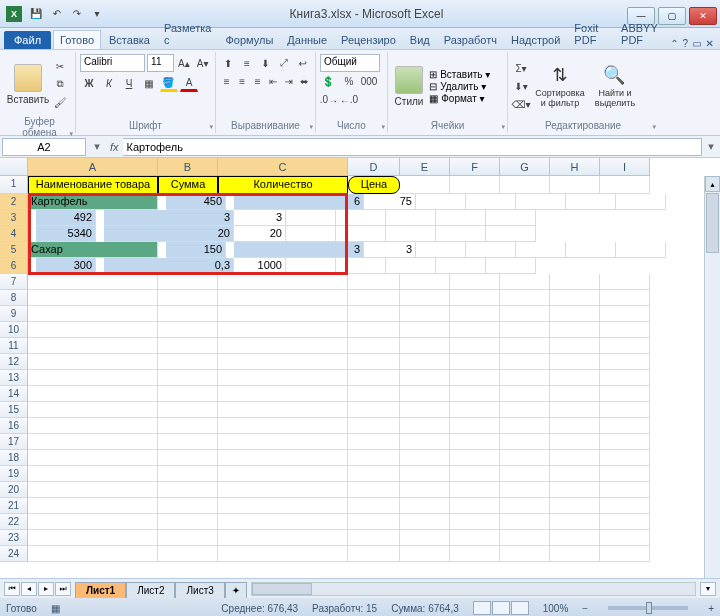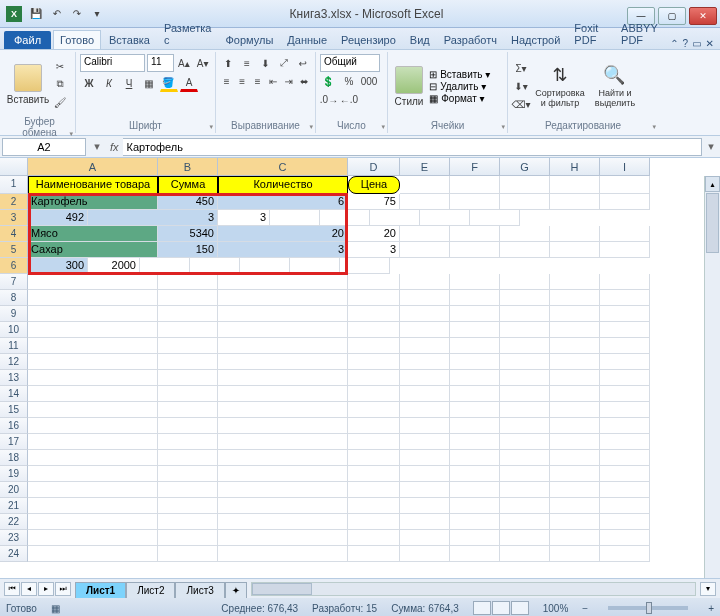--- a/index.html
+++ b/index.html
@@ -51,30 +51,30 @@
 .ch { border-right: 1px solid #b8c5d6; text-align: center; font-size: 11px; color: #3a556f; line-height: 18px; }
 .ch.sel { background: #f7d793; }
 .row-headers { position: absolute; top: 18px; left: 0; width: 28px; }
 .rh { height: 16px; border-bottom: 1px solid #d0d7e1; border-right: 1px solid #b8c5d6; background: linear-gradient(#f7f9fc,#e9eef6); text-align: center; font-size: 10px; color: #3a556f; line-height: 16px; }
 .rh.sel { background: #f7d793; }
 .cells { position: absolute; top: 18px; left: 28px; }
 .cell-row { display: flex; height: 16px; }
 .cell { border-right: 1px solid #d6dce4; border-bottom: 1px solid #d6dce4; padding: 0 3px; font-size: 11px; line-height: 15px; overflow: hidden; white-space: nowrap; }
 .hdr-cell { background: #ffff00; border: 1px solid #000; text-align: center; font-size: 11px; }
 .sel-a { background: #5da884; color: #000; }
-.sel-bc { background: #c1d7ee; }
+.sel-bc { background: #c1d7ee; margin-left: 8px; }
 .num { text-align: right; }
 .highlight-box { position: absolute; border: 3px solid #d22; pointer-events: none; }
 
 
 .sheet-bar { height: 20px; background: #e8eef6; border-top: 1px solid #b7cce2; display: flex; align-items: center; font-size: 10px; }
 .sheet-nav { display: flex; padding: 0 4px; gap: 1px; }
 .sheet-nav-btn { width: 16px; height: 14px; border: 1px solid #abc; background: #f5f9fd; display: flex; align-items: center; justify-content: center; font-size: 8px; }
 .sheet-tab { padding: 2px 10px; border: 1px solid #9ab; border-bottom: none; margin-top: 2px; background: #dce6f1; }
-.sheet-tab.active { background: #7dd3fc; font-weight: bold; }
+.sheet-tab.active { background: #fdba74; font-weight: bold; }
 .hscroll { flex: 1; margin: 0 4px; height: 14px; background: #e0e7f0; border: 1px solid #bcc; position: relative; }
 .hscroll-thumb { position: absolute; left: 0; width: 60px; height: 100%; background: #cfd8e5; border: 1px solid #abc; }
 
 
 .status-bar { height: 20px; background: linear-gradient(#dbe5f1,#c9d8eb); display: flex; align-items: center; font-size: 10px; color: #3a556f; padding: 0 6px; gap: 14px; }
 .status-bar .spacer { flex: 1; }
 .view-btns { display: flex; gap: 1px; }
 .view-btn { width: 18px; height: 14px; border: 1px solid #9ab; background: #eef4fb; }
 .zoom-slider { width: 80px; height: 4px; background: #a9bdd4; position: relative; margin: 0 6px; }
 .zoom-thumb { position: absolute; left: 38px; top: -4px; width: 6px; height: 12px; background: #cfd8e5; border: 1px solid #789; }
@@ -311,21 +311,20 @@
         <div class="cell sel-bc num" style="width: 60px;">492</div>
         <div class="cell sel-bc num" style="width: 130px;">3</div>
         <div class="cell num" style="width: 52px;">3</div>
         <div class="cell" style="width: 50px;"></div>
         <div class="cell" style="width: 50px;"></div>
         <div class="cell" style="width: 50px;"></div>
         <div class="cell" style="width: 50px;"></div>
         <div class="cell" style="width: 50px;"></div>
       </div>
       <div class="cell-row">
-        <div class="cell sel-a" style="width: 130px;">Мясо</div>
         <div class="cell sel-bc num" style="width: 60px;">5340</div>
         <div class="cell sel-bc num" style="width: 130px;">20</div>
         <div class="cell num" style="width: 52px;">20</div>
         <div class="cell" style="width: 50px;"></div>
         <div class="cell" style="width: 50px;"></div>
         <div class="cell" style="width: 50px;"></div>
         <div class="cell" style="width: 50px;"></div>
         <div class="cell" style="width: 50px;"></div>
       </div>
       <div class="cell-row">
@@ -334,21 +333,22 @@
         <div class="cell sel-bc num" style="width: 130px;">3</div>
         <div class="cell num" style="width: 52px;">3</div>
         <div class="cell" style="width: 50px;"></div>
         <div class="cell" style="width: 50px;"></div>
         <div class="cell" style="width: 50px;"></div>
         <div class="cell" style="width: 50px;"></div>
         <div class="cell" style="width: 50px;"></div>
       </div>
       <div class="cell-row">
         <div class="cell sel-bc num" style="width: 60px;">300</div>
-        <div class="cell num" style="width: 52px;">2000</div>
+        <div class="cell sel-bc num" style="width: 130px;">0,3</div>
+        <div class="cell num" style="width: 52px;">1000</div>
         <div class="cell" style="width: 50px;"></div>
         <div class="cell" style="width: 50px;"></div>
         <div class="cell" style="width: 50px;"></div>
         <div class="cell" style="width: 50px;"></div>
         <div class="cell" style="width: 50px;"></div>
       </div>
       <div class="cell-row">
         <div class="cell" style="width: 130px;"></div>
         <div class="cell" style="width: 60px;"></div>
         <div class="cell" style="width: 130px;"></div>

